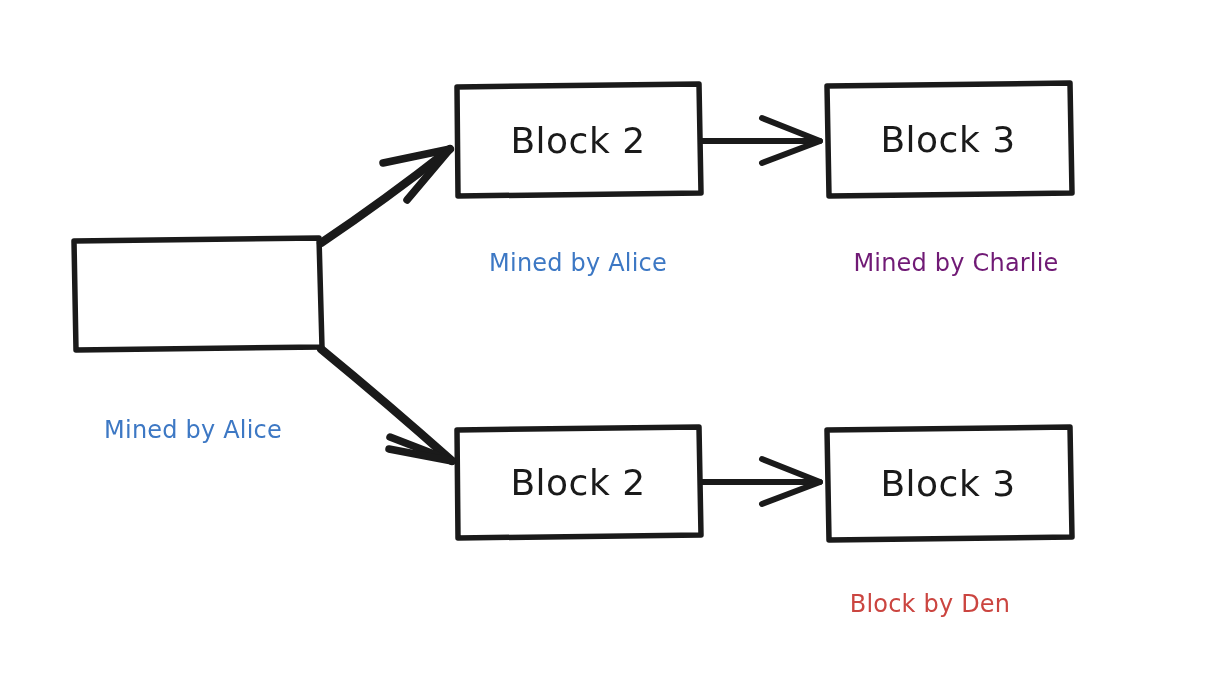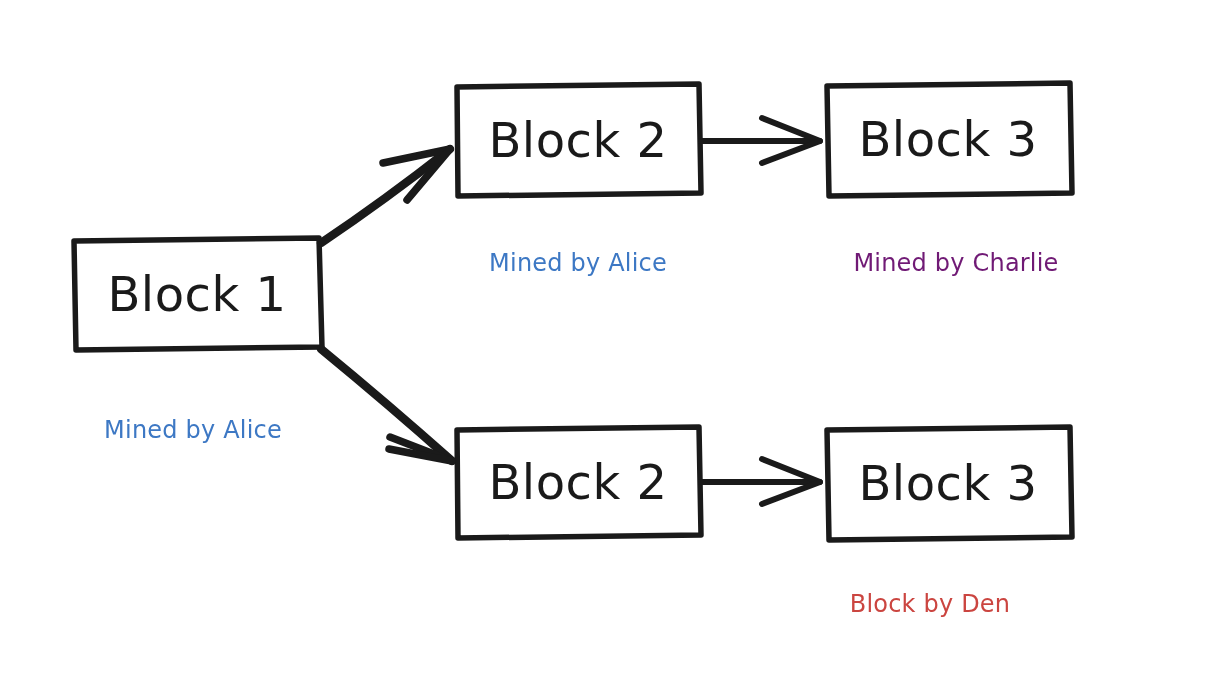--- a/index.html
+++ b/index.html
@@ -23,21 +23,21 @@
     position: absolute;
     left: 0;
     top: 0;
     width: 1218px;
     height: 698px;
   }
   .block-label {
     position: absolute;
     color: #1a1a1a;
     font-family: "DejaVu Sans", sans-serif;
-    font-size: 48px;
+    font-size: 36px;
     font-weight: 400;
     letter-spacing: 0.5px;
     white-space: nowrap;
     text-align: left;
     transform: translate(-50%, -50%);
   }
   .miner-label {
     position: absolute;
     font-family: "DejaVu Sans", sans-serif;
     font-size: 24px;
@@ -93,21 +93,20 @@
       <path d="M762,163 L820,141" fill="none" stroke="#1a1a1a" stroke-width="6" stroke-linecap="round"></path>
     </g>
 
     <g>
       <path d="M701,482 L818,482" fill="none" stroke="#1a1a1a" stroke-width="6" stroke-linecap="round"></path>
       <path d="M762,459 L820,482" fill="none" stroke="#1a1a1a" stroke-width="6" stroke-linecap="round"></path>
       <path d="M762,504 L820,482" fill="none" stroke="#1a1a1a" stroke-width="6" stroke-linecap="round"></path>
     </g>
   </svg>
 
-  <div class="block-label" style="left:197px; top:294px;">Block 1</div>
 
   <div class="block-label" style="left:578px; top:140px;">Block 2</div>
 
   <div class="block-label" style="left:948px; top:139px;">Block 3</div>
 
   <div class="block-label" style="left:578px; top:482px;">Block 2</div>
 
   <div class="block-label" style="left:948px; top:483px;">Block 3</div>
 
   <div class="miner-label" style="left:193px; top:430px; color:#3d78c4;">Mined by Alice</div>

